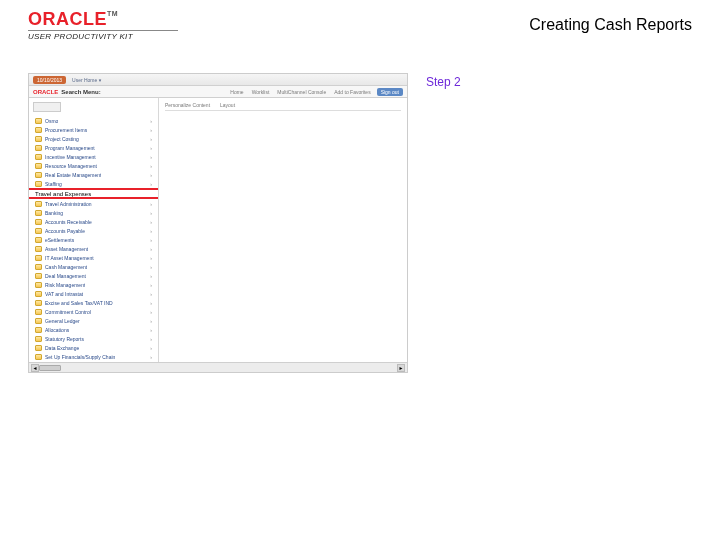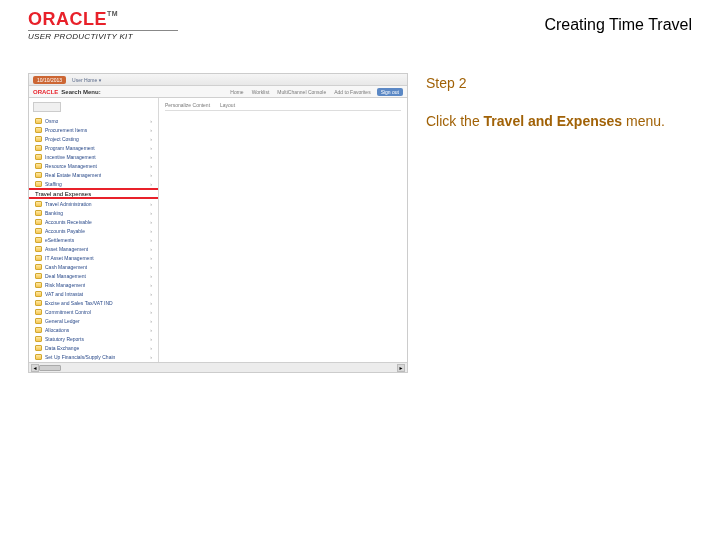--- a/index.html
+++ b/index.html
@@ -129,40 +129,40 @@
   .ss-scroll-bottom {
     position:absolute; left:0; right:0; bottom:0;
     height:10px; background:#ececec; border-top:1px solid #cfcfcf;
     display:flex; align-items:center; padding:0 2px;
   }
   .ss-scroll-bottom .arrow { width:8px;height:8px;background:#d8d8d8;border:1px solid #bbb; font-size:5px; text-align:center; line-height:6px;}
   .ss-scroll-bottom .track { flex:1; }
   .ss-scroll-bottom .thumb { width:22px;height:6px;background:#cfcfcf;border:1px solid #aaa;border-radius:1px; }
   .instructions {
     flex:1;
-    font-size: 14px;
-    color:#a16207;
+    font-size: 12px;
+    color:#6d28d9;
     padding-top: 2px;
   }
   .step-label { margin-bottom: 22px; }
   .instr-line { }
   .instr-line b { font-weight: bold; }
 </style>
 </head>
 <body>
 
 <div class="header">
   <div class="logo-block">
     <div class="oracle-logo">
       <span>ORACLE</span><span class="tm">TM</span>
     </div>
     <div class="logo-divider"></div>
     <div class="upk">USER PRODUCTIVITY KIT</div>
   </div>
-  <div class="page-title">Creating Time Travel</div>
+  <div class="page-title">Creating Cash Reports</div>
 </div>
 
 <div class="content">
 
   <div class="screenshot">
     <div class="ss-top">
       <span class="pill">10/10/2013</span>
       <span class="lbl">User Home ▾</span>
     </div>
     <div class="ss-bar">
@@ -331,18 +331,15 @@
     <div class="ss-scroll-bottom">
       <div class="arrow">◄</div>
       <div class="thumb"></div>
       <div class="track"></div>
       <div class="arrow">►</div>
     </div>
   </div>
 
   <div class="instructions">
     <div class="step-label">Step 2</div>
-    <div class="instr-line">
-      <span>Click the </span><b>Travel and Expenses</b><span> menu.</span>
-    </div>
   </div>
 
 </div>
 
 </body></html>

